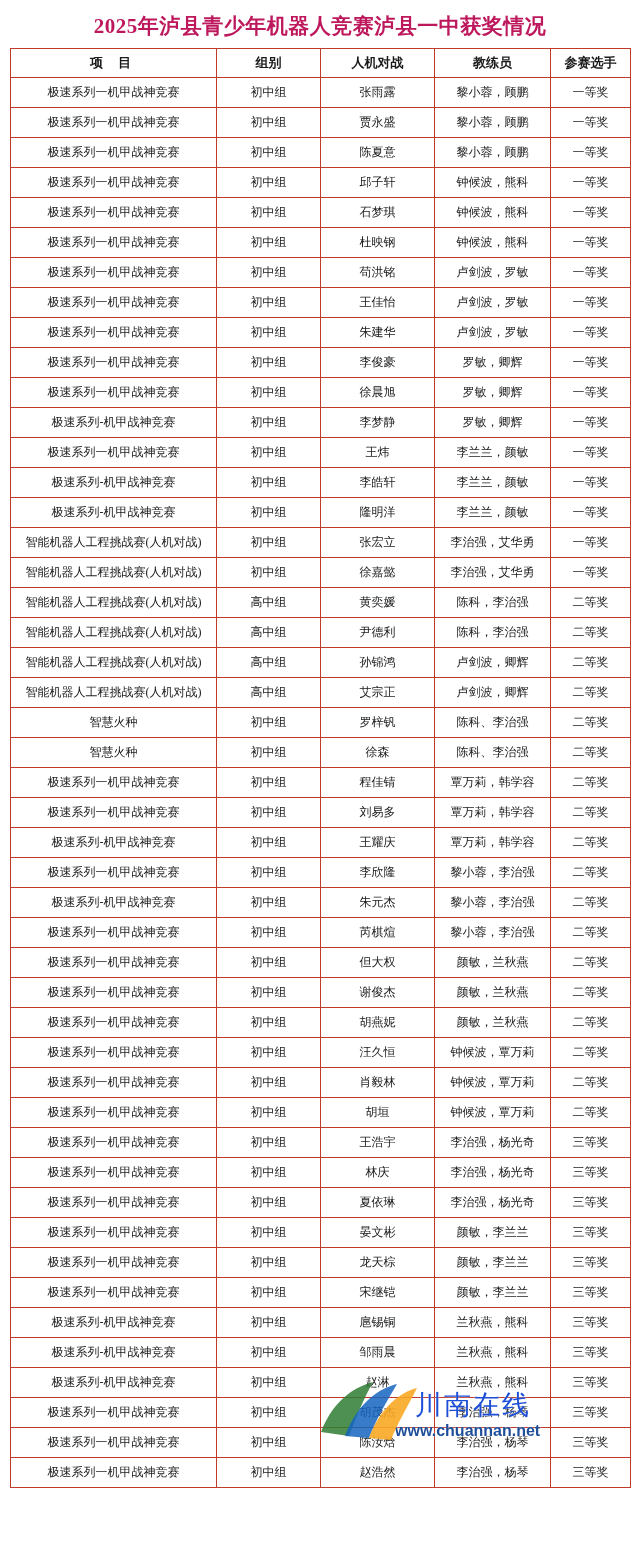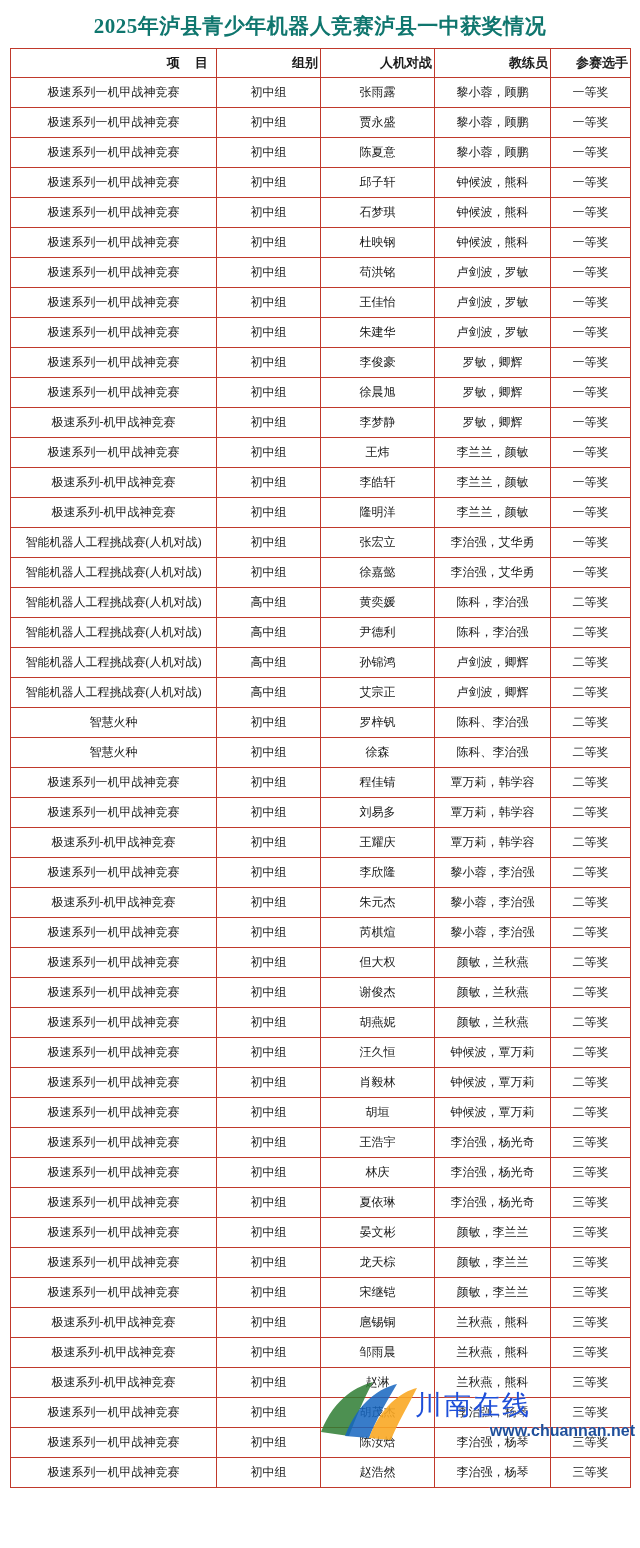--- a/index.html
+++ b/index.html
@@ -18,21 +18,21 @@
     box-sizing: border-box;
     padding: 6px 10px 4px 10px;
   }
   .doc-title {
     text-align: center;
     font-family: "Liberation Serif", "DejaVu Serif", serif;
     font-weight: bold;
     font-size: 21px;
     letter-spacing: 0.5px;
     padding: 6px 0 8px 0;
-    color: #0f766e;
+    color: #be185d;
   }
   table.award-table {
     border-collapse: collapse;
     width: 620px;
     table-layout: fixed;
     border: 1px solid #c0392b;
   }
   table.award-table td, table.award-table th {
     border: 1px solid #c0392b;
     text-align: center;
@@ -42,21 +42,20 @@
     padding: 0 2px;
     font-family: "Liberation Serif", "DejaVu Serif", serif;
     color: #1a1a1a;
     overflow: hidden;
     white-space: nowrap;
   }
   table.award-table thead th {
     font-weight: bold;
     font-size: 13px;
     height: 28px;
-    text-align: right;
   }
   col.c-item { width: 206px; }
   col.c-group { width: 104px; }
   col.c-player { width: 114px; }
   col.c-coach { width: 116px; }
   col.c-level { width: 80px; }
   .th-item-spaced {
     letter-spacing: 6px;
   }
   .cell-faint { color: #9a9a9a; }
@@ -80,21 +79,20 @@
   }
   .wm-sub {
     font-family: "Liberation Sans", sans-serif;
     font-weight: bold;
     color: #1f4f9b;
     font-size: 16px;
     letter-spacing: 0px;
     line-height: 1.2;
     margin-top: 2px;
     text-shadow: 0 0 2px rgba(255,255,255,0.8);
-    text-align: right;
   }
   .wm-logo {
     position: absolute;
     left: -80px;
     top: -16px;
   }
 </style>
 </head>
 <body>
 

